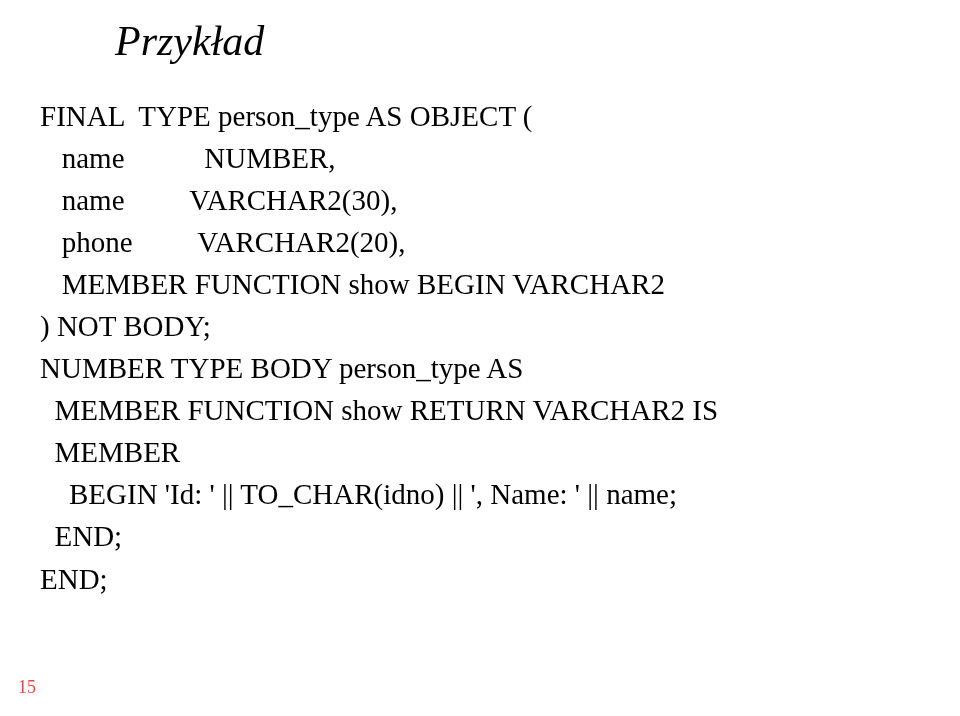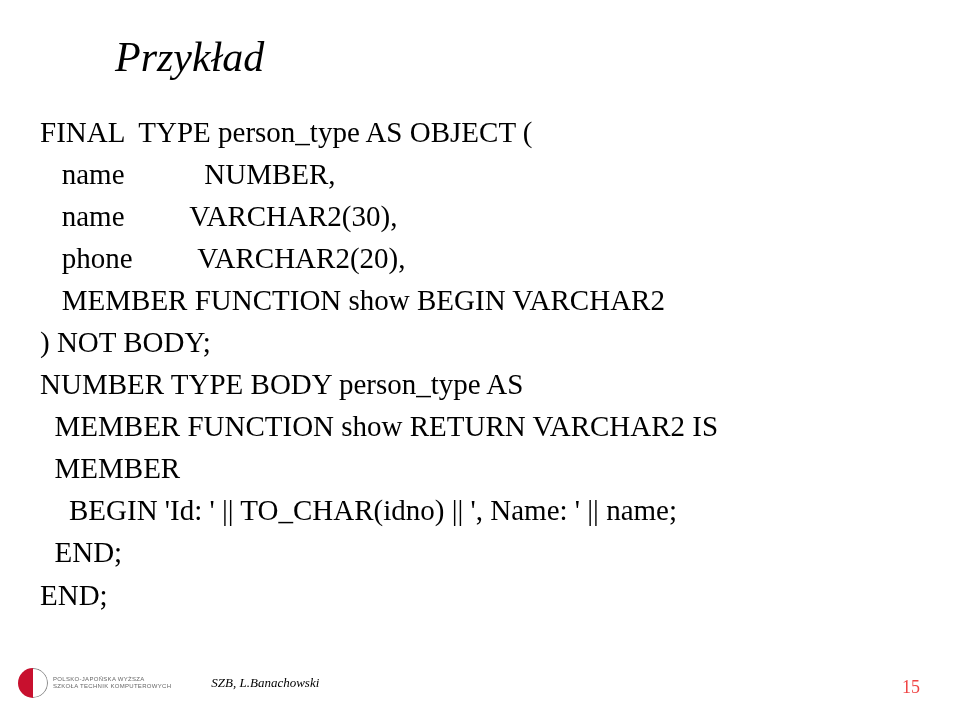--- a/index.html
+++ b/index.html
@@ -13,21 +13,21 @@
       height: 716px;
       background: #ffffff;
       font-family: "Times New Roman", Times, serif;
       position: relative;
       overflow: hidden;
     }
     
     .slide {
       width: 100%;
       height: 100%;
-      padding: 28px 40px 40px 40px;
+      padding: 12px 40px 40px 40px;
       position: relative;
     }
     
     .title {
       font-style: italic;
       font-size: 42px;
       color: #000000;
       margin-left: 75px;
       margin-top: 5px;
       margin-bottom: 30px;
@@ -129,28 +129,15 @@
 <span>   MEMBER FUNCTION show BEGIN VARCHAR2</span>
 <span>) NOT BODY;</span>
 <span>NUMBER TYPE BODY person_type AS</span>
 <span>  MEMBER FUNCTION show RETURN VARCHAR2 IS</span>
 <span>  MEMBER</span>
 <span>    BEGIN 'Id: ' || TO_CHAR(idno) || ', Name: ' || name;</span>
 <span>  END;</span>
 <span>END;</span></div>
 
   <div class="footer">
-    <div class="footer-left">
-      <div class="logo">
-        <div class="logo-circle">
-          <div class="logo-half-left"></div>
-          <div class="logo-half-right"></div>
-        </div>
-        <div class="logo-text">
-          <div>POLSKO-JAPOŃSKA WYŻSZA</div>
-          <div>SZKOŁA TECHNIK KOMPUTEROWYCH</div>
-        </div>
-      </div>
-      <div class="footer-author">SZB, L.Banachowski</div>
-    </div>
     <div class="page-number">15</div>
   </div>
 </div>
 
 </body></html>

